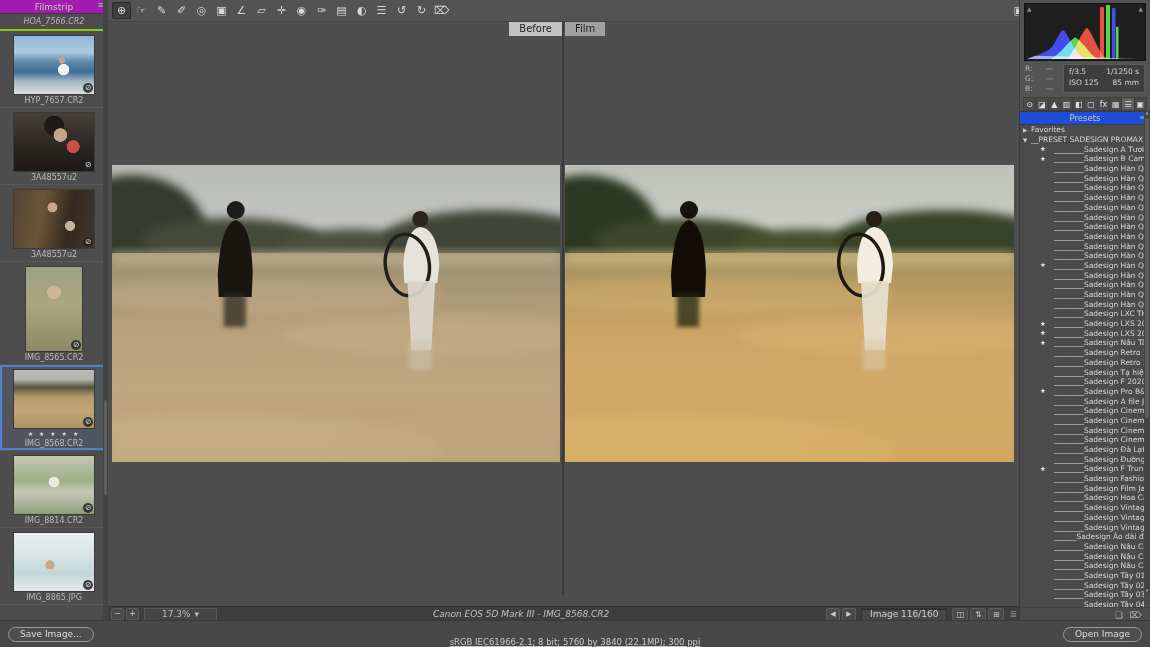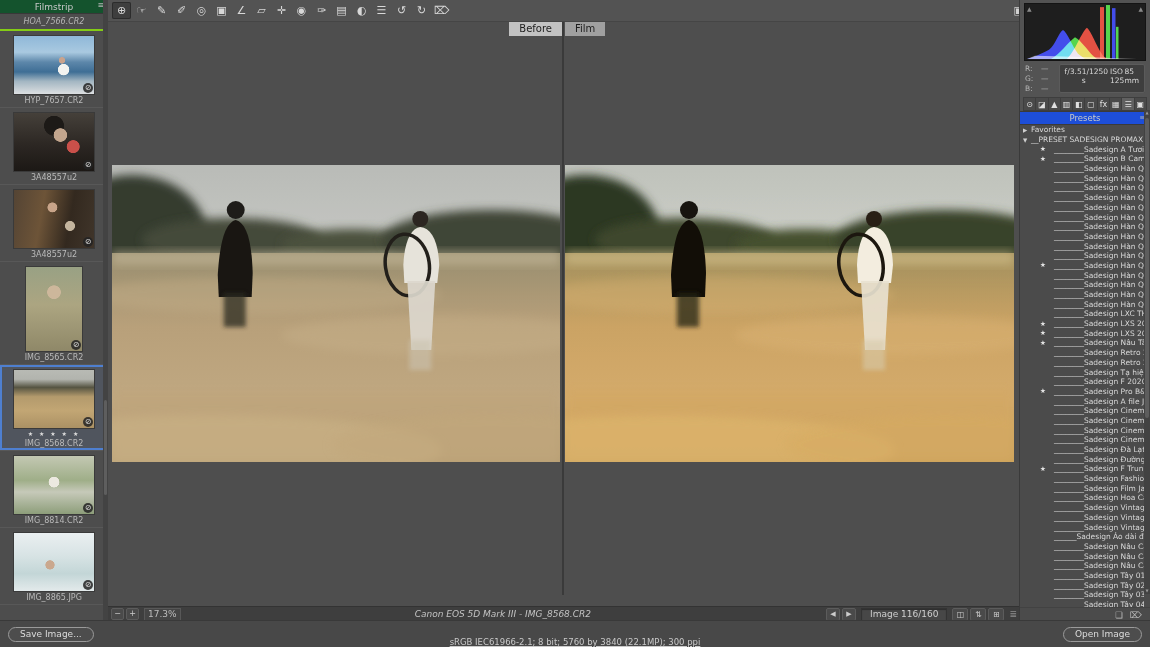--- a/index.html
+++ b/index.html
@@ -3,21 +3,21 @@
 <meta charset="utf-8">
 <style>
   html,body{margin:0;padding:0;}
   body{width:1150px;height:647px;position:relative;overflow:hidden;
        background:#535353;font-family:"DejaVu Sans","Liberation Sans",sans-serif;
        color:#ccc;-webkit-user-select:none;}
 
   
   #filmstrip{position:absolute;left:0;top:0;width:108px;height:621px;background:#4d4d4d;
              border-right:1px solid #3a3a3a;display:flex;flex-direction:column;}
-  .fs-header{height:13px;background:#14532d;border-bottom:1px solid #383838;display:flex;
+  .fs-header{height:13px;background:#a21caf;border-bottom:1px solid #383838;display:flex;
              align-items:center;justify-content:center;font-size:9px;color:#c9c9c9;position:relative;flex:0 0 auto;}
   .fs-menu{position:absolute;right:3px;top:0;font-size:9px;color:#b5b5b5;}
   .fs-partial{flex:0 0 auto;font-size:8px;color:#b5b5b5;text-align:center;padding:3px 0 3px;
               border-bottom:2px solid #84cc16;font-style:italic;}
   #fs-list{flex:1;overflow:hidden;position:relative;}
   .cell{display:flex;flex-direction:column;align-items:center;padding:5px 0 2px;border-bottom:1px solid #585858;}
   .thumb{width:80px;height:58px;position:relative;box-shadow:0 0 0 1px #3a3a3a;flex:0 0 auto;}
   .thumb.portrait{width:56px;height:84px;}
   .badge{position:absolute;right:1px;bottom:1px;width:10px;height:10px;border-radius:50%;
          background:rgba(35,35,35,.85);color:#ddd;font-size:8px;line-height:10px;text-align:center;}
@@ -72,21 +72,21 @@
   .pane-right .photo{left:1px;width:449px;}
   .photo svg{width:100%;height:100%;display:block;}
   .photo.before{filter:saturate(.8) contrast(.98);}
   .photo.after{filter:saturate(1.22) contrast(1.06) brightness(1.01);}
 
   
   #statusbar{position:absolute;left:0;right:0;bottom:0;height:14px;background:#3e3e3e;border-top:1px solid #333;
              display:flex;align-items:center;font-size:9px;color:#bdbdbd;padding:0 3px;}
   .zbtn{width:11px;height:10px;border:1px solid #5c5c5c;background:#4a4a4a;font-size:8px;line-height:9px;
         text-align:center;margin-right:2px;border-radius:2px;color:#ccc;}
-  .zoomlevel{border:1px solid #585858;background:#454545;padding:0 3px;margin-left:3px;display:flex;gap:4px;align-items:center;height:11px;flex-direction:column;}
+  .zoomlevel{border:1px solid #585858;background:#454545;padding:0 17px;margin-left:3px;display:flex;gap:4px;align-items:center;height:11px;}
   .caminfo{flex:1;text-align:center;color:#c3c3c3;font-style:italic;}
   .navbtn{width:12px;height:11px;font-size:7px;line-height:11px;text-align:center;color:#ccc;
           border:1px solid #5c5c5c;background:#4a4a4a;border-radius:2px;margin:0 1px;}
   .counter{border:1px solid #333;background:#474747;box-shadow:inset 0 1px 1px #2e2e2e;padding:0 8px;height:11px;
            line-height:11px;margin:0 4px;color:#cfcfcf;}
   .vtoggle{width:14px;height:11px;font-size:8px;line-height:11px;text-align:center;color:#ccc;
            border:1px solid #5c5c5c;background:#4a4a4a;border-radius:2px;margin:0 1px;}
   .grip{color:#8f8f8f;font-size:9px;margin-left:4px;}
 
   
@@ -102,21 +102,21 @@
   #rightpanel{position:absolute;right:0;top:0;width:130px;height:621px;background:#535353;
               border-left:1px solid #3a3a3a;display:flex;flex-direction:column;}
   .histo-wrap{margin:3px 4px 0;height:56px;background:#1e1e1e;border:1px solid #141414;position:relative;flex:0 0 auto;}
   .histo-wrap svg{width:100%;height:100%;display:block;}
   .clip{position:absolute;top:1px;font-size:6px;color:#8a8a8a;line-height:8px;}
   .clip.l{left:2px;}  .clip.r{right:2px;}
   .readout{display:flex;margin:3px 5px 2px;gap:4px;flex:0 0 auto;}
   .rgbcol{width:34px;display:flex;flex-direction:column;gap:1px;font-size:7.5px;color:#b5b5b5;}
   .rgbrow{display:flex;justify-content:space-between;padding-right:6px;}
   .expobox{flex:1;background:#3e3e3e;border:1px solid #5b5b5b;border-radius:2px;padding:2px 5px;
-           display:flex;flex-direction:row;gap:2px;font-size:7.5px;color:#d8d8d8;}
+           display:flex;flex-direction:column;gap:2px;font-size:7.5px;color:#d8d8d8;}
   .exporow{display:flex;justify-content:space-between;}
   .panel-tabs{display:flex;margin:2px 3px 0;flex:0 0 auto;}
   .ptab{flex:1;text-align:center;font-size:8px;color:#e0e0e0;padding:2px 0 1px;background:#4a4a4a;
         border:1px solid #3e3e3e;border-right:none;}
   .ptab:last-child{border-right:1px solid #3e3e3e;}
   .ptab.active{background:#606060;}
   .presets-header{background:#1d4ed8;border-top:1px solid #3a3a3a;border-bottom:1px solid #3a3a3a;
                   font-size:8.5px;color:#c9c9c9;text-align:center;padding:1px 0;position:relative;flex:0 0 auto;}
   .ph-menu{position:absolute;right:4px;top:1px;font-size:8px;color:#b0b0b0;}
   .presets-list{flex:1;overflow:hidden;background:#4b4b4b;position:relative;padding-right:6px;}

